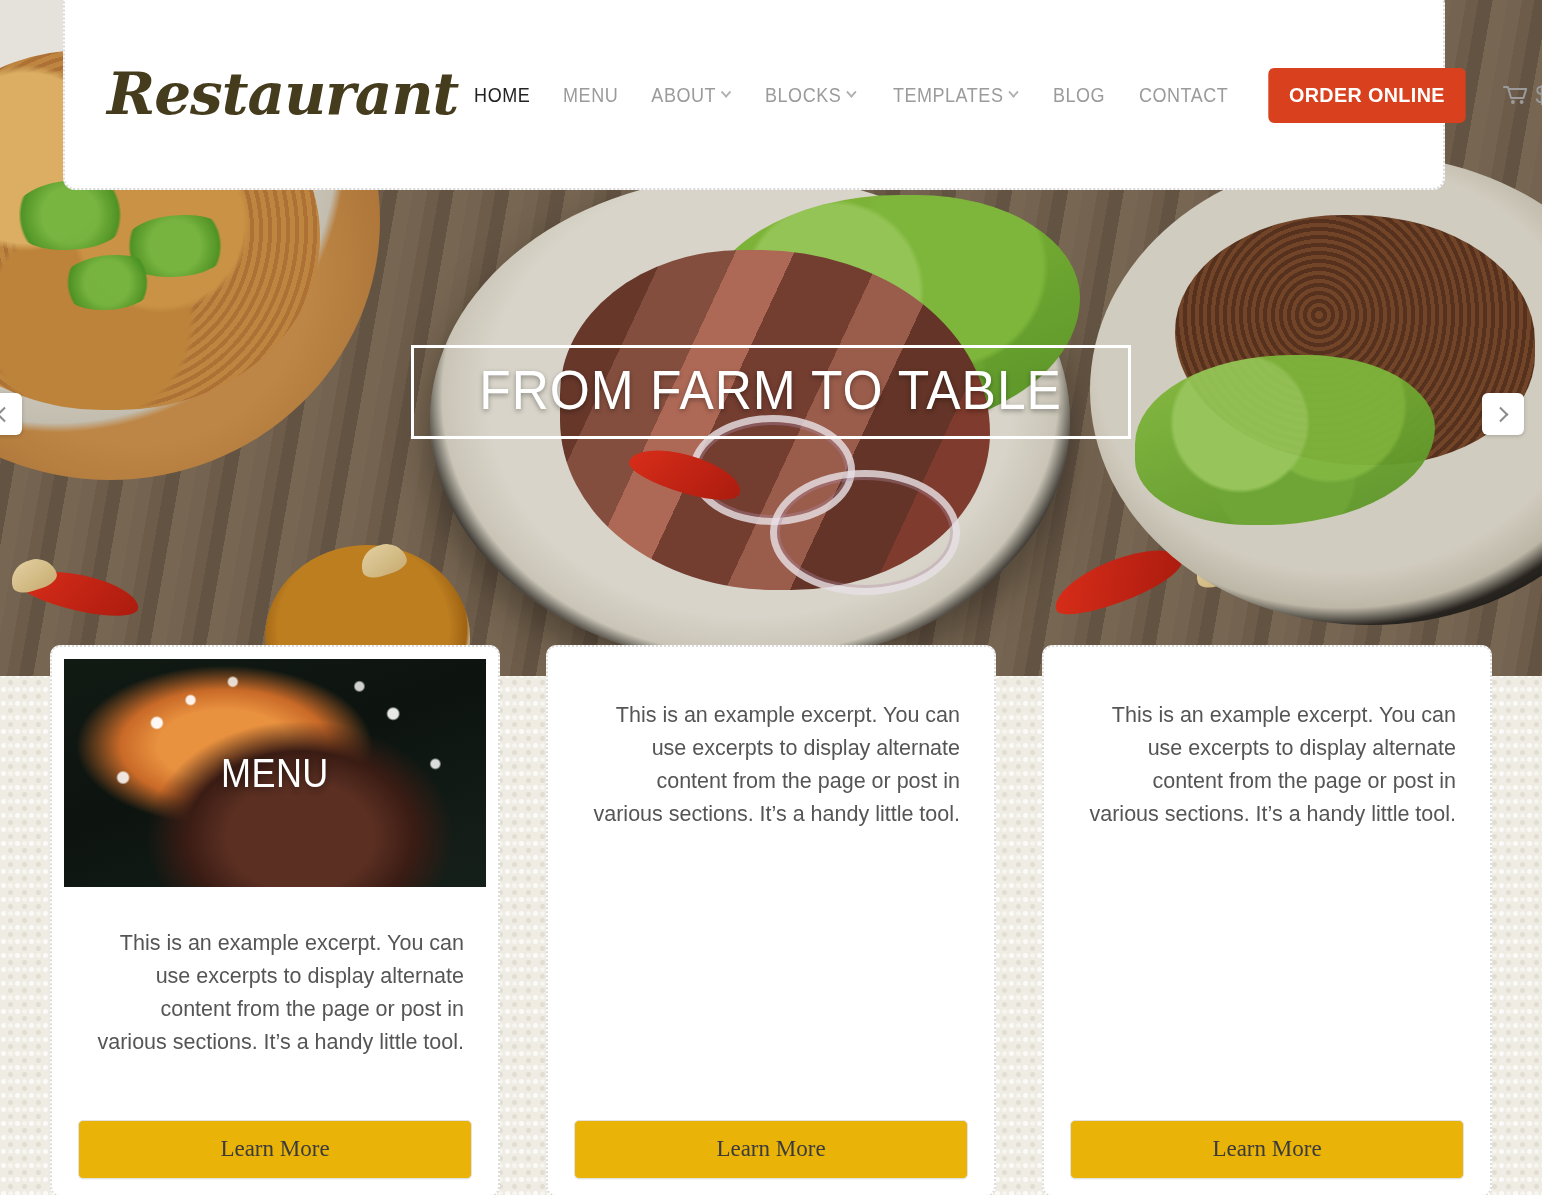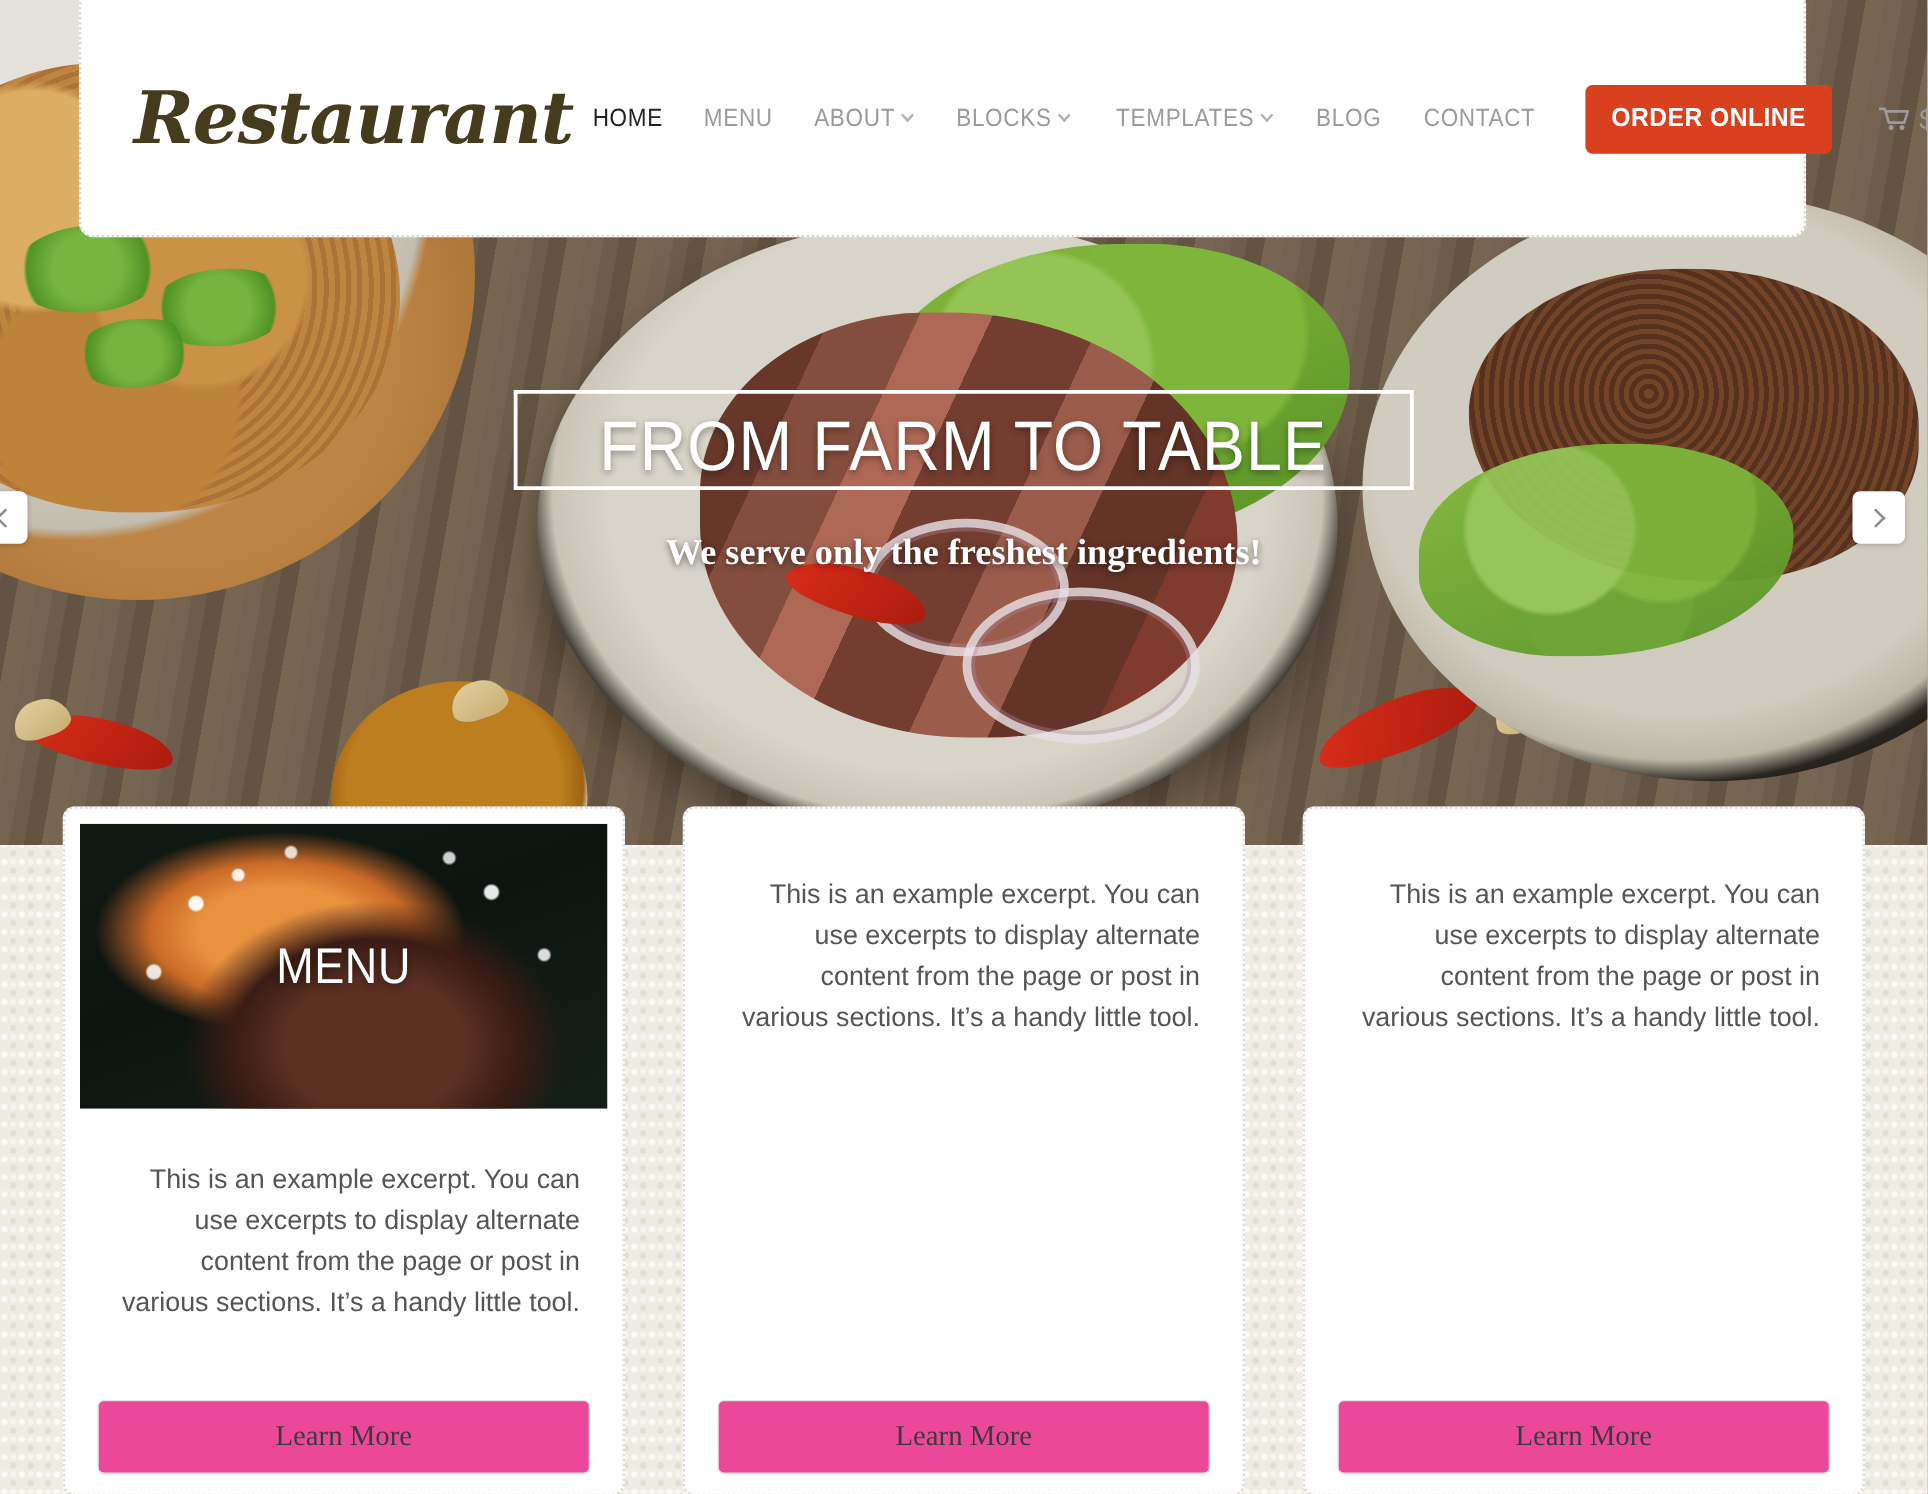--- a/index.html
+++ b/index.html
@@ -149,21 +149,22 @@
 
   
   .hero-caption {
     position: absolute;
     left: 0; right: 0; top: 312px;
     text-align: center;
   }
   .hero-title-box {
     display: inline-block;
     border: 3px solid #ffffff;
-    padding: 14px 40px 4px;
+    padding: 14px 40px 18px;
+    margin-top: 33px;
   }
   .hero-title {
     font-family: "Liberation Sans Narrow", "Liberation Sans", sans-serif;
     font-size: 56px;
     letter-spacing: 1px;
     color: #ffffff;
     line-height: 1;
     font-weight: 400;
     transform: scaleX(.92);
     text-shadow: 0 2px 6px rgba(0,0,0,.35);
@@ -362,21 +363,21 @@
   .card-text {
     font-family: "Liberation Sans", sans-serif;
     font-size: 21.5px;
     line-height: 1.53;
     color: #555555;
     text-align: right;
   }
   .card-footer { padding: 18px 14px 16px; }
   .learn-btn {
     width: 100%;
-    background: #ec4899;
+    background: #eab308;
     border: 1px solid #e2e2e2;
     border-radius: 5px;
     padding: 15px 0 16px;
     font-family: "Liberation Serif", serif;
     font-size: 23px;
     color: #3b3b3b;
     box-shadow: 0 1px 0 rgba(0,0,0,.04);
   }
 </style>
 </head>
@@ -408,21 +409,20 @@
       <div class="plate-right"></div>
       <div class="crusted-meat"></div>
       <div class="lettuce" style="left:1135px;top:355px;width:300px;height:170px;opacity:.95;"></div>
       <div class="hero-shade"></div>
     </div>
 
     <div class="hero-caption">
       <div class="hero-title-box">
         <div class="hero-title">FROM FARM TO TABLE</div>
       </div>
-      <div class="hero-sub">We serve only the freshest ingredients!</div>
     </div>
 
     <div class="carousel-arrow prev">
       <span class="chev l"></span>
     </div>
     <div class="carousel-arrow next">
       <span class="chev r"></span>
     </div>
   </div>
 

